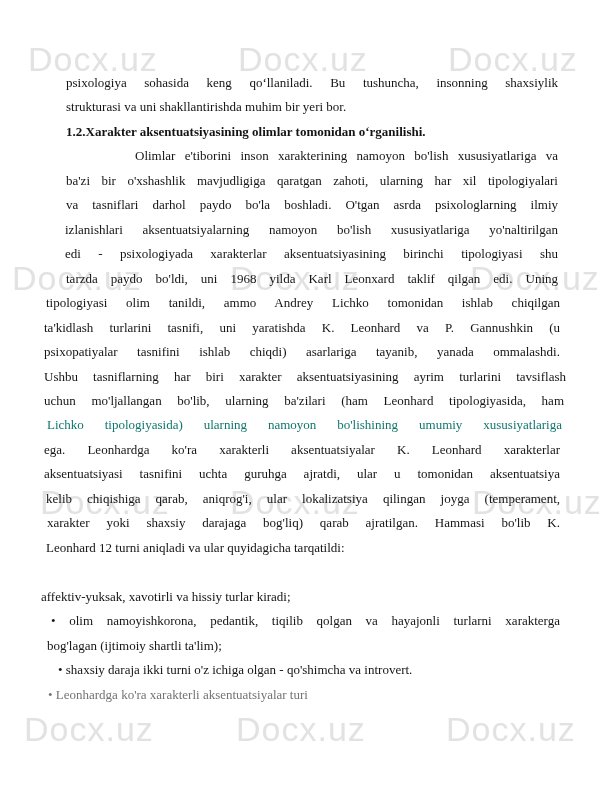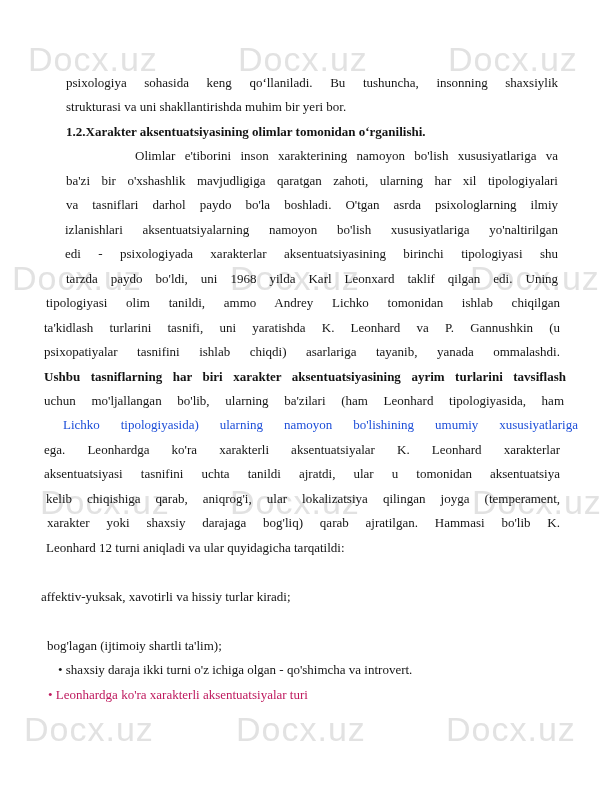--- a/index.html
+++ b/index.html
@@ -59,26 +59,27 @@
       <div class="line align-c bold" style="left: 66px; top: 119.92px; width: 490px; color: rgb(20, 20, 20);">1.2.Xarakter aksentuatsiyasining olimlar tomonidan oʻrganilishi.</div>
       <div class="line align-j" style="left: 135px; top: 144.38px; width: 423px; color: rgb(20, 20, 20);">Olimlar e'tiborini inson xarakterining namoyon bo'lish xususiyatlariga va</div>
       <div class="line align-j" style="left: 66px; top: 168.84px; width: 492px; color: rgb(20, 20, 20);">ba'zi bir o'xshashlik mavjudligiga qaratgan zahoti, ularning har xil tipologiyalari</div>
       <div class="line align-j" style="left: 66px; top: 193.3px; width: 492px; color: rgb(20, 20, 20);">va tasniflari darhol paydo bo'la boshladi. O'tgan asrda psixologlarning ilmiy</div>
       <div class="line align-j" style="left: 65px; top: 217.76px; width: 493px; color: rgb(20, 20, 20);">izlanishlari aksentuatsiyalarning namoyon bo'lish xususiyatlariga yo'naltirilgan</div>
       <div class="line align-j" style="left: 65px; top: 242.22px; width: 493px; color: rgb(20, 20, 20);">edi - psixologiyada xarakterlar aksentuatsiyasining birinchi tipologiyasi shu</div>
       <div class="line align-j" style="left: 66px; top: 266.68px; width: 492px; color: rgb(20, 20, 20);">tarzda paydo bo'ldi, uni 1968 yilda Karl Leonxard taklif qilgan edi. Uning</div>
       <div class="line align-j" style="left: 46px; top: 291.14px; width: 514px; color: rgb(20, 20, 20);">tipologiyasi olim tanildi, ammo Andrey Lichko tomonidan ishlab chiqilgan</div>
       <div class="line align-j" style="left: 44px; top: 315.6px; width: 516px; color: rgb(20, 20, 20);">ta'kidlash turlarini tasnifi, uni yaratishda K. Leonhard va P. Gannushkin (u</div>
       <div class="line align-j" style="left: 44px; top: 340.06px; width: 516px; color: rgb(20, 20, 20);">psixopatiyalar tasnifini ishlab chiqdi) asarlariga tayanib, yanada ommalashdi.</div>
-      <div class="line align-j" style="left: 44px; top: 364.52px; width: 522px; color: rgb(20, 20, 20); font-weight: bold;">Ushbu tasniflarning har biri xarakter aksentuatsiyasining ayrim turlarini tavsiflash</div>
+      <div class="line align-j" style="left: 44px; top: 364.52px; width: 522px; color: rgb(20, 20, 20);">Ushbu tasniflarning har biri xarakter aksentuatsiyasining ayrim turlarini tavsiflash</div>
       <div class="line align-j" style="left: 44px; top: 388.98px; width: 520px; color: rgb(20, 20, 20);">uchun mo'ljallangan bo'lib, ularning ba'zilari (ham Leonhard tipologiyasida, ham</div>
-      <div class="line align-j" style="left: 63px; top: 413.44px; width: 515px; color: #1d4ed8;">Lichko tipologiyasida) ularning namoyon bo'lishining umumiy xususiyatlariga</div>
+      <div class="line align-j" style="left: 47px; top: 413.44px; width: 515px; color: #0f766e;">Lichko tipologiyasida) ularning namoyon bo'lishining umumiy xususiyatlariga</div>
       <div class="line align-j" style="left: 44px; top: 437.9px; width: 516px; color: rgb(20, 20, 20);">ega. Leonhardga ko'ra xarakterli aksentuatsiyalar K. Leonhard xarakterlar</div>
-      <div class="line align-j" style="left: 44px; top: 462.36px; width: 516px; color: rgb(20, 20, 20);">aksentuatsiyasi tasnifini uchta tanildi ajratdi, ular u tomonidan aksentuatsiya</div>
+      <div class="line align-j" style="left: 44px; top: 462.36px; width: 516px; color: rgb(20, 20, 20);">aksentuatsiyasi tasnifini uchta guruhga ajratdi, ular u tomonidan aksentuatsiya</div>
       <div class="line align-j" style="left: 46px; top: 486.82px; width: 514px; color: rgb(20, 20, 20);">kelib chiqishiga qarab, aniqrog'i, ular lokalizatsiya qilingan joyga (temperament,</div>
       <div class="line align-j" style="left: 47px; top: 511.28px; width: 513px; color: rgb(20, 20, 20);">xarakter yoki shaxsiy darajaga bog'liq) qarab ajratilgan. Hammasi bo'lib K.</div>
       <div class="line align-l" style="left: 46px; top: 535.74px; color: rgb(20, 20, 20);">Leonhard 12 turni aniqladi va ular quyidagicha tarqatildi:</div>
       <div class="line align-l" style="left: 41px; top: 584.66px; color: rgb(20, 20, 20);">affektiv-yuksak, xavotirli va hissiy turlar kiradi;</div>
+      <div class="line align-j" style="left: 51px; top: 609.12px; width: 509px; color: rgb(20, 20, 20);">• olim namoyishkorona, pedantik, tiqilib qolgan va hayajonli turlarni xarakterga</div>
       <div class="line align-l" style="left: 47px; top: 633.58px; color: rgb(20, 20, 20); text-align: center;">bog'lagan (ijtimoiy shartli ta'lim);</div>
       <div class="line align-l" style="left: 58px; top: 658.04px; color: rgb(20, 20, 20);">• shaxsiy daraja ikki turni o'z ichiga olgan - qo'shimcha va introvert.</div>
-      <div class="line align-l" style="left: 48px; top: 682.5px; color: #be185d;">• Leonhardga ko'ra xarakterli aksentuatsiyalar turi</div>
+      <div class="line align-l" style="left: 48px; top: 682.5px; color: #737373;">• Leonhardga ko'ra xarakterli aksentuatsiyalar turi</div>
     </div>
 </div>
 
 </body></html>

